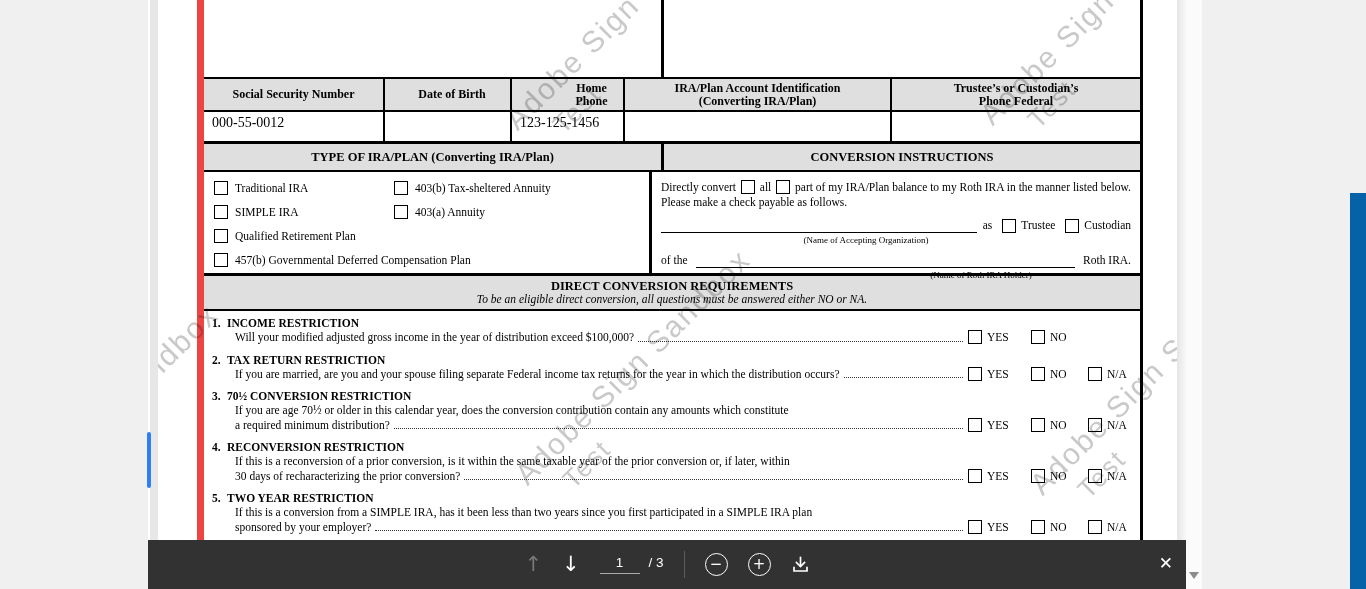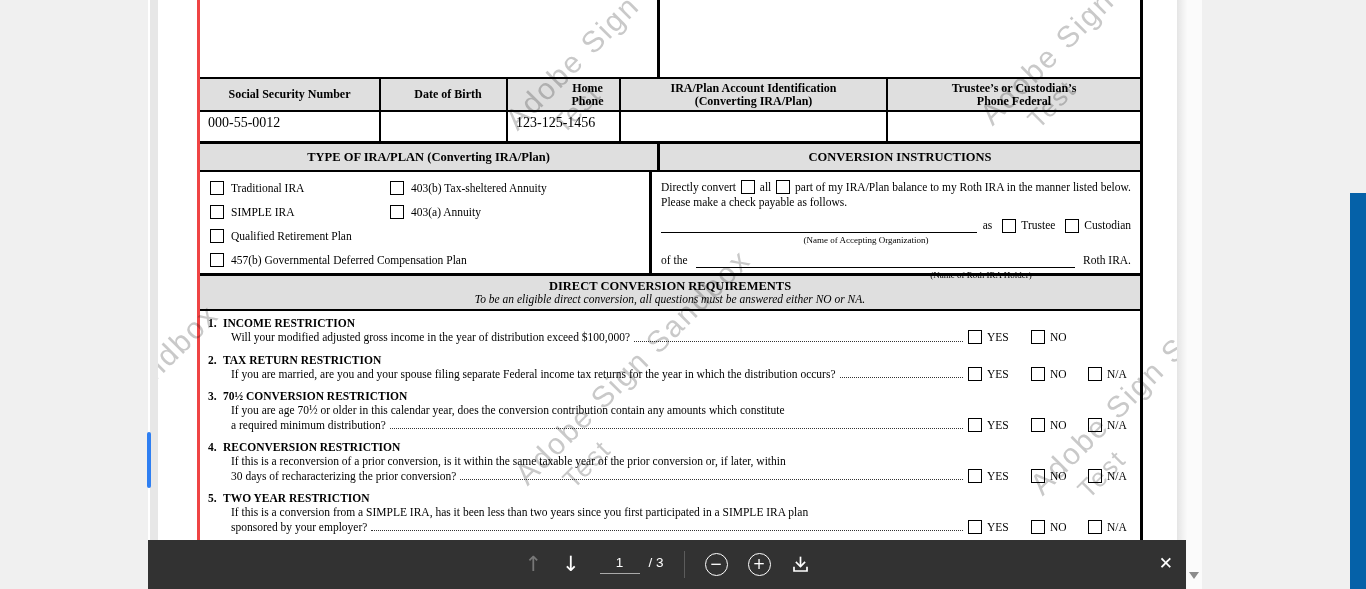--- a/index.html
+++ b/index.html
@@ -24,21 +24,21 @@
 
   
   .wm-layer { position:absolute; inset:0; z-index:5; pointer-events:none; mix-blend-mode:multiply; }
   .wm { position:absolute; width:360px; transform:rotate(-45deg); color:#c9c9c9;
         font-family:"Liberation Sans", sans-serif; }
   .wm-l1 { font-size:30px; letter-spacing:2px; white-space:nowrap; }
   .wm-l2 { font-size:26px; letter-spacing:2px; margin:4px 0 0 30px; }
 
   
   .formtable { position:absolute; left:39px; top:0; width:946px; min-height:589px;
-      border-left:3px solid #ef4444; border-right:3px solid #000; background:transparent; z-index:2; }
+      border-left:7px solid #ef4444; border-right:3px solid #000; background:transparent; z-index:2; }
   .r { display:flex; width:100%; }
   .cell { position:relative; }
   .vline { border-right:2px solid #000; }
   .vline-thick { border-right:3px solid #000; }
   .gray { background:#dfdfdf; }
 
   .r0 { height:79px; border-bottom:2px solid #000; }
   .r0 .cell:first-child { width:460px; }
   .r0 .cell:last-child { flex:1; }
 

